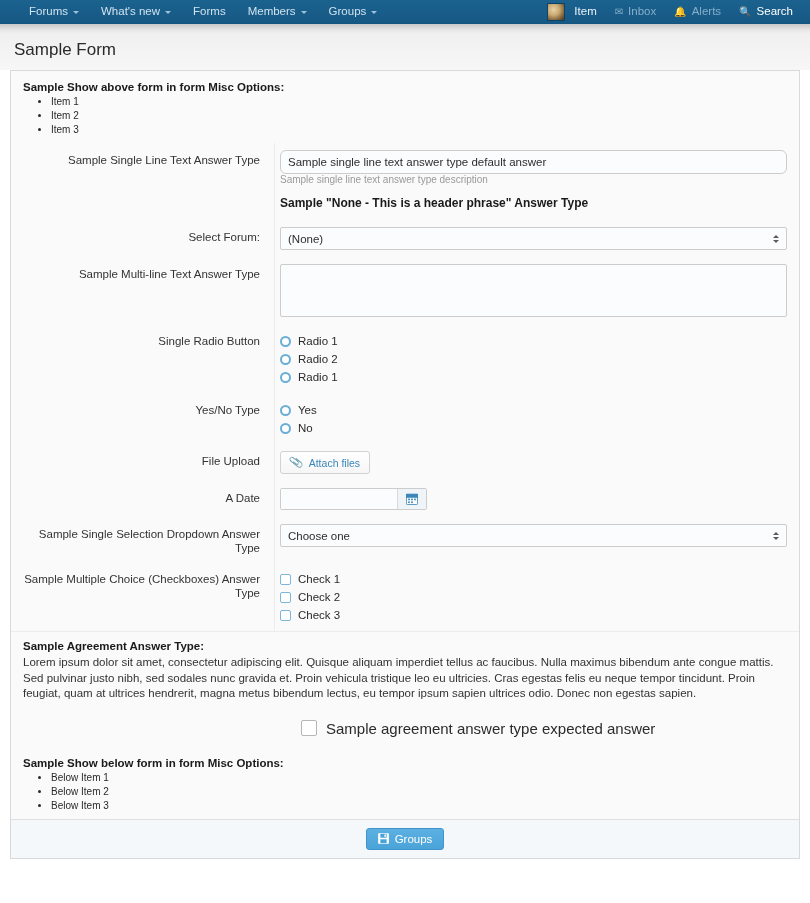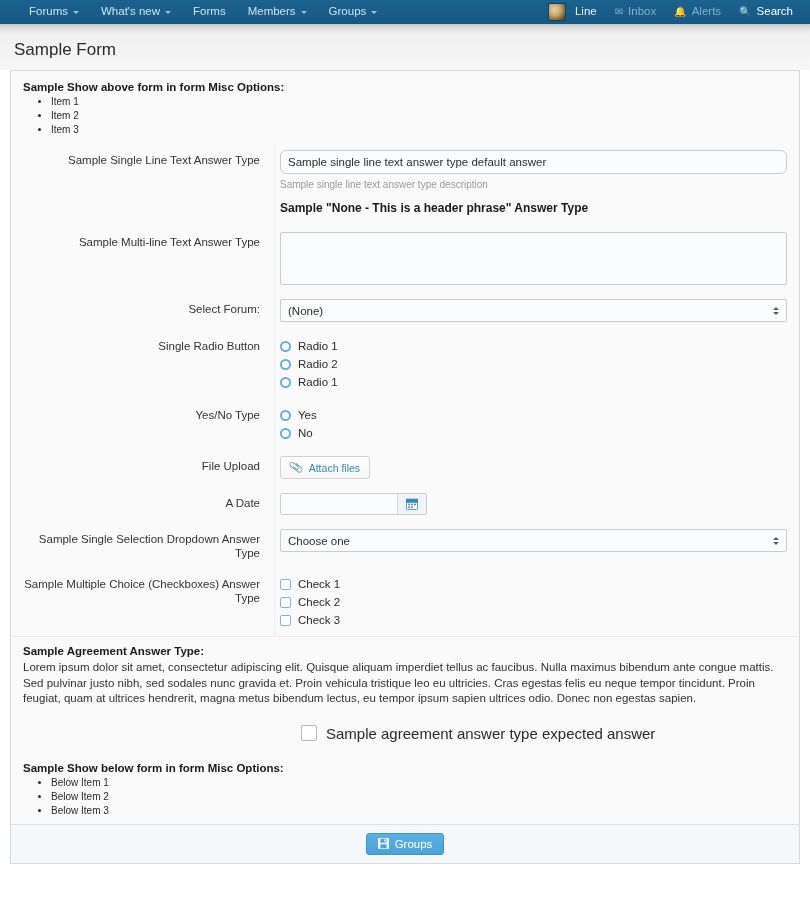--- a/index.html
+++ b/index.html
@@ -167,21 +167,20 @@
     border-radius: 6px;
     padding: 4px 7px;
     font-family: "Liberation Sans", sans-serif;
     font-size: 11.5px;
     color: #2e2e2e;
     outline: none;
   }
   .field-desc {
     font-size: 10px;
     color: #9a9a9a;
-    margin-top: 5px;
   }
   .txt-area {
     width: 100%;
     height: 53px;
     box-sizing: border-box;
     border: 1px solid #cccccc;
     background: #fbfcfd;
     border-radius: 2px;
     padding: 5px 7px;
     font-family: "Liberation Sans", sans-serif;
@@ -379,21 +378,21 @@
     </div>
     <div class="nav-item">
       <span>Groups</span>
       <span class="caret"></span>
     </div>
   </div>
 
   <div class="nav-right">
     <div class="nav-item">
       <span class="avatar"></span>
-      <span class="nav-user">Line</span>
+      <span class="nav-user">Item</span>
     </div>
     <div class="nav-item">
       <span class="ico nav-dim">✉</span>
       <span class="nav-dim">Inbox</span>
     </div>
     <div class="nav-item">
       <span class="ico nav-dim">🔔</span>
       <span class="nav-dim">Alerts</span>
     </div>
     <div class="nav-item">
@@ -431,36 +430,36 @@
     </div>
 
     <div class="row header-phrase-row">
       <div class="row-label"></div>
       <div class="row-field">
         <span class="header-phrase">Sample "None - This is a header phrase" Answer Type</span>
       </div>
     </div>
 
     <div class="row">
-      <div class="row-label">Sample Multi-line Text Answer Type</div>
-      <div class="row-field">
-        <textarea class="txt-area" style=""></textarea>
-      </div>
-    </div>
-
-    <div class="row">
       <div class="row-label">Select Forum:</div>
       <div class="row-field">
         <div class="select-box">
           <span>(None)</span>
           <span class="select-arrows">
             <i class="up"></i>
               <i class="down"></i>
           </span>
         </div>
+      </div>
+    </div>
+
+    <div class="row">
+      <div class="row-label">Sample Multi-line Text Answer Type</div>
+      <div class="row-field">
+        <textarea class="txt-area" style=""></textarea>
       </div>
     </div>
 
     <div class="row">
       <div class="row-label">Single Radio Button</div>
       <div class="row-field opt-list">
         <label class="opt">
           <span class="radio-dot"></span>
           <span>Radio 1</span>
         </label>

